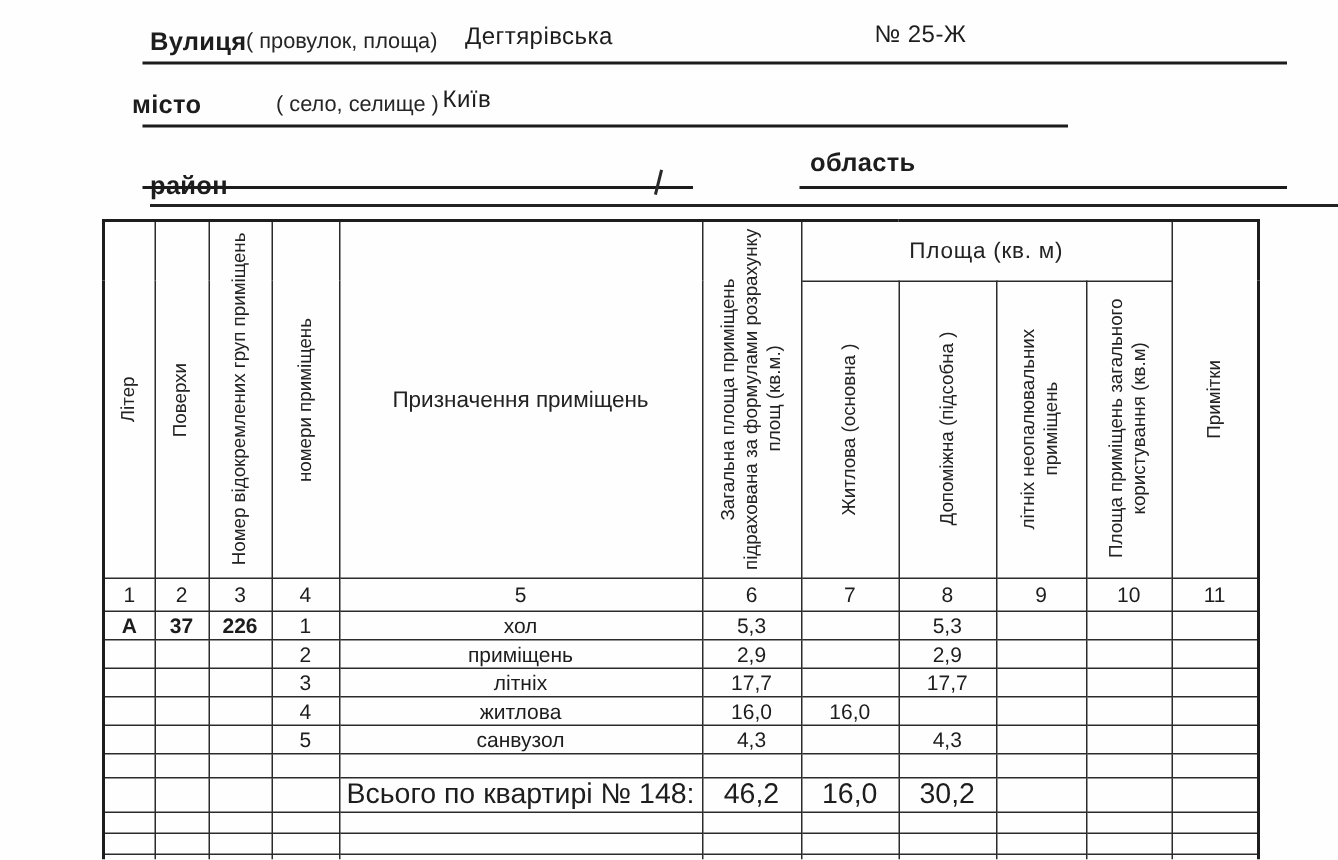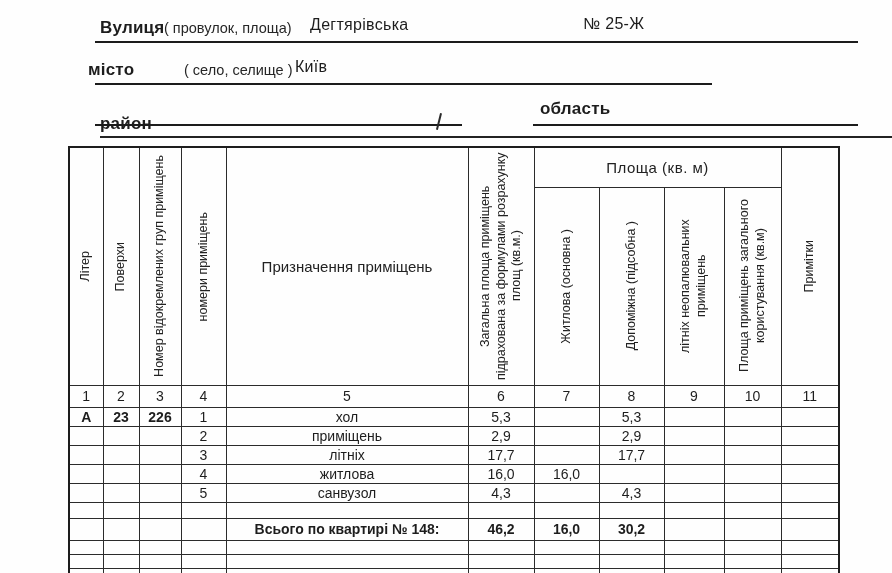--- a/index.html
+++ b/index.html
@@ -61,21 +61,21 @@
     text-align: center;
     color: #222;
   }
   .h1 .vt { max-height: 230px; }
   .h2 .vt { max-height: 188px; }
   .hhoriz { font-size: 15px; color: #222; }
   .areaspan { font-size: 15px; color: #222; letter-spacing: .5px; }
   tr.r  td { height: 19px; font-size: 14px; }
   tr.r0 td { height: 19px; }
   tr.rempty td { height: 16px; }
-  tr.rtotal td { height: 22px; font-weight: bold; font-size: 14px; }
+  tr.rtotal td { height: 22px; font-weight: normal; font-size: 19px; }
   tr.rtail td { height: 14px; }
   tr.rlast td { height: 18px; }
   td.bold { font-weight: bold; }
 </style>
 </head>
 <body>
 
 <div id="page">
 
   <span class="abs lbl" style="left:100px; top:18px;text-align:center;">Вулиця</span>
@@ -180,21 +180,21 @@
       <td>6</td>
       <td>7</td>
       <td>8</td>
       <td>9</td>
       <td>10</td>
       <td>11</td>
     </tr>
 
     <tr class="r r0">
       <td class="bold">А</td>
-      <td class="bold">23</td>
+      <td class="bold">37</td>
       <td class="bold">226</td>
       <td>1</td>
       <td>хол</td>
       <td>5,3</td>
       <td></td>
       <td>5,3</td>
       <td></td>
       <td></td>
       <td></td>
     </tr>

